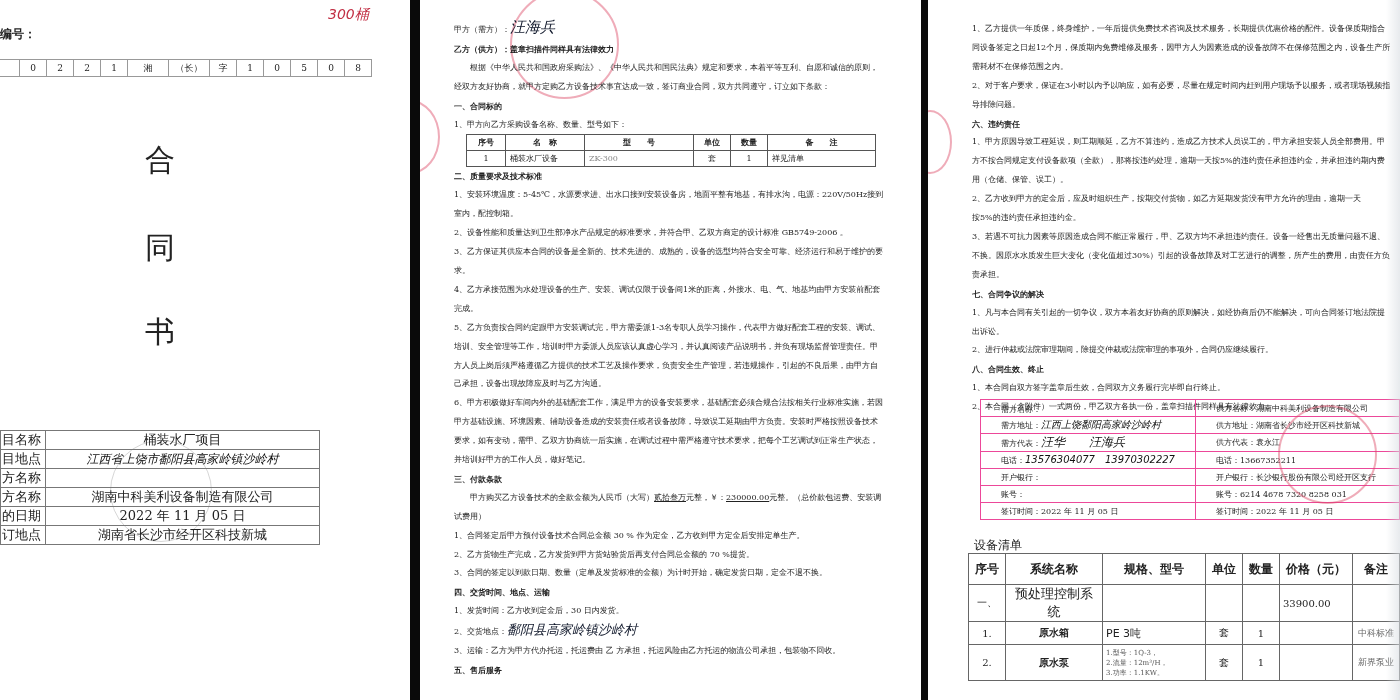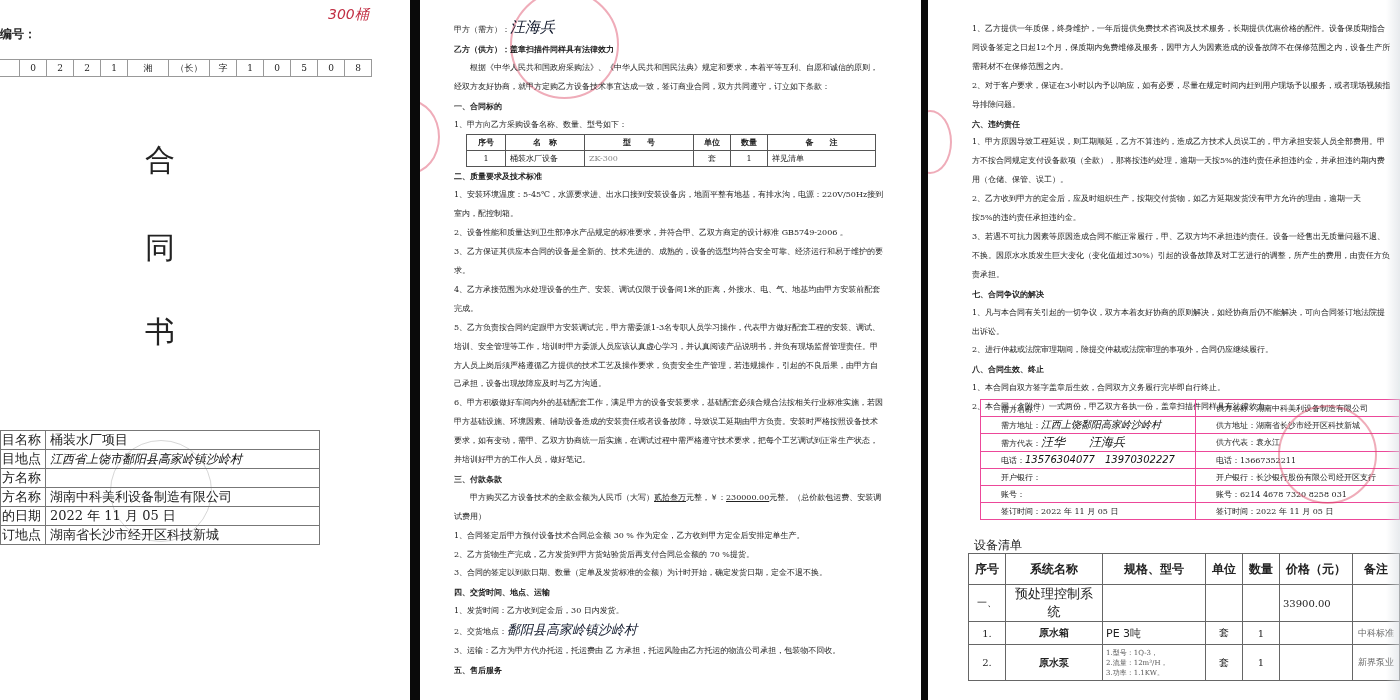--- a/index.html
+++ b/index.html
@@ -10,21 +10,21 @@
   
   #p1{left:0;width:410px;}
   .contract-no-label{position:absolute;left:0;top:26px;font-size:12px;font-weight:bold;}
   .contract-no{position:absolute;left:-8px;top:59px;display:flex;border-top:1px solid #999;border-bottom:1px solid #999;}
   .contract-no span{display:block;width:26px;height:16px;line-height:16px;text-align:center;font-size:9px;border-left:1px solid #999;}
   .contract-no span.w{width:40px;}
   .contract-no span:last-child{border-right:1px solid #999;}
   .handnote{position:absolute;left:328px;top:6px;color:#c23045;font-size:14px;font-style:italic;font-family:"DejaVu Sans",sans-serif;}
   .title-char{position:absolute;left:145px;font-size:30px;font-family:"DejaVu Serif",serif;}
   .info-table{position:absolute;left:0;top:430px;width:320px;border-collapse:collapse;font-size:13px;}
-  .info-table td{border:1px solid #777;height:17px;padding:0 4px;white-space:nowrap;overflow:hidden;}
+  .info-table td{border:1px solid #777;height:17px;padding:0 4px;white-space:nowrap;overflow:hidden;text-align:center;}
   .info-table td.k{width:40px;padding-left:0;text-align:right;}
   .hand{font-family:"DejaVu Sans",sans-serif;font-style:italic;font-size:12px;color:#111;}
   .stamp-faint{position:absolute;border-radius:50%;border:1px solid rgba(180,180,180,.55);}
   
   #p2{left:420px;width:502px;}
   .doc{position:absolute;left:34px;top:18px;width:430px;font-size:8px;line-height:18.9px;}
   .doc p{margin:0;}
   .doc .h{font-weight:bold;}
   .doc .ind{text-indent:2em;}
   .doc u{text-decoration:underline;}

